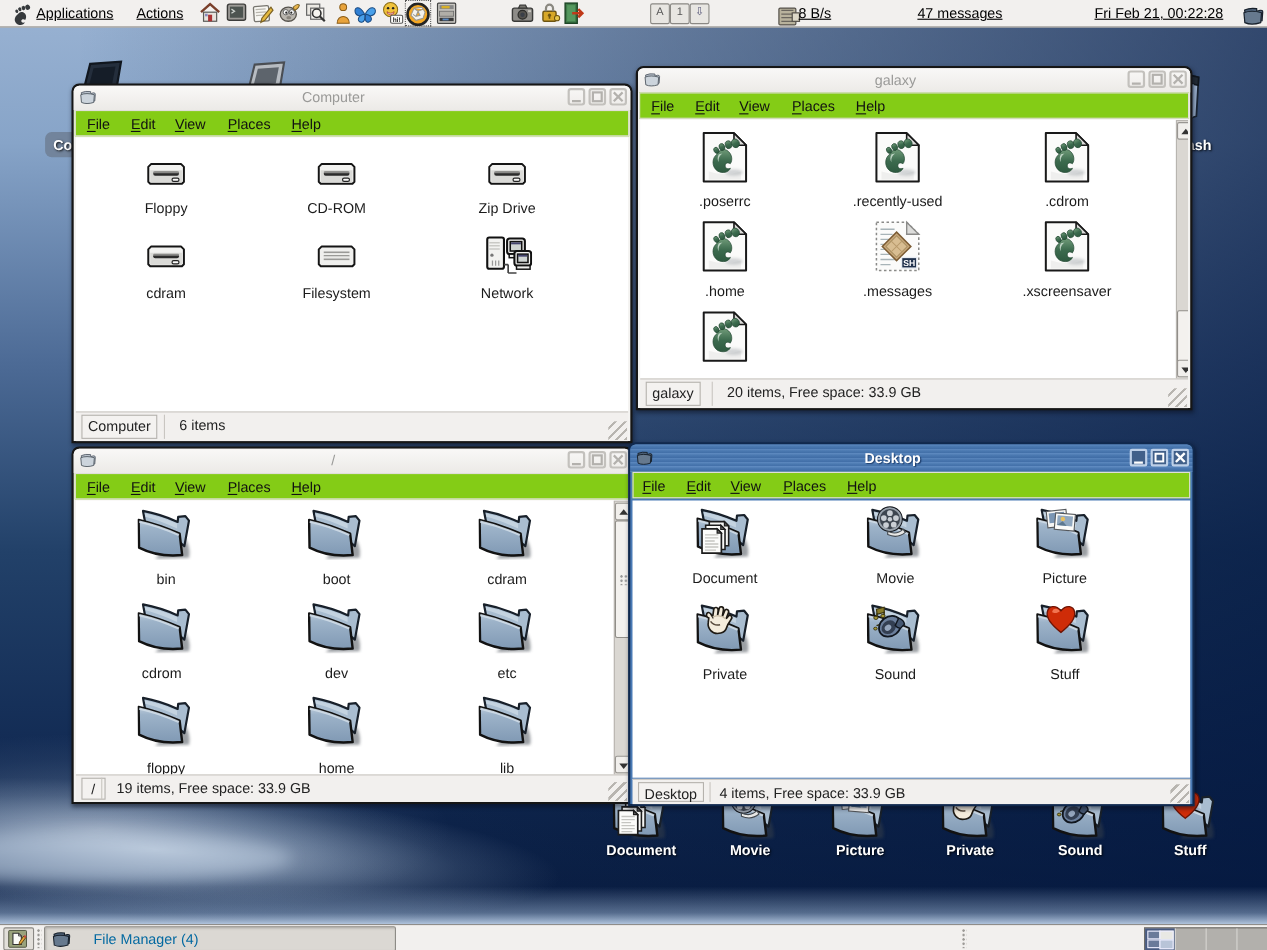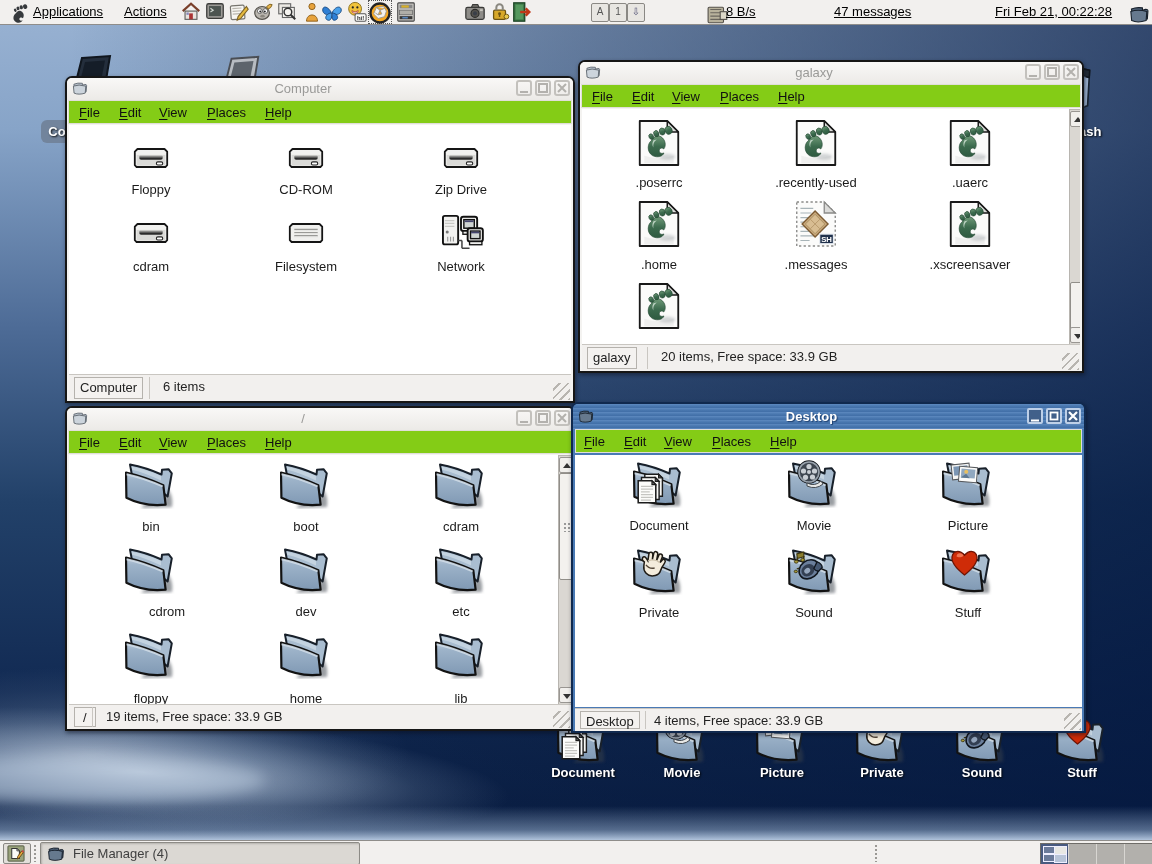--- a/index.html
+++ b/index.html
@@ -412,21 +412,21 @@
           <use href="#footdoc"></use>
         </svg>
   <div class="ilabel" style="left:27px;top:66px;width:100px">.poserrc</div>
   <svg class="icn" style="left:212px;top:10px" width="44" height="48">
           <use href="#footdoc"></use>
         </svg>
   <div class="ilabel" style="left:169px;top:66px;width:130px">.recently-used</div>
   <svg class="icn" style="left:366px;top:10px" width="44" height="48">
           <use href="#footdoc"></use>
         </svg>
-  <div class="ilabel" style="left:338px;top:66px;width:100px">.uaerc</div>
+  <div class="ilabel" style="left:338px;top:66px;width:100px">.cdrom</div>
   <svg class="icn" style="left:55px;top:91px" width="44" height="48">
           <use href="#footdoc"></use>
         </svg>
   <div class="ilabel" style="left:27px;top:148px;width:100px">.home</div>
   <svg class="icn" style="left:212px;top:91px" width="44" height="48">
           <use href="#scriptdoc"></use>
         </svg>
   <div class="ilabel" style="left:184px;top:148px;width:100px">.messages</div>
   <svg class="icn" style="left:366px;top:91px" width="44" height="48">
           <use href="#footdoc"></use>
@@ -493,21 +493,21 @@
           <use href="#folder48"></use>
         </svg>
   <div class="ilabel" style="left:197px;top:64px;width:80px">boot</div>
   <svg class="icn" style="left:366px;top:6px" width="52" height="48">
           <use href="#folder48"></use>
         </svg>
   <div class="ilabel" style="left:352px;top:64px;width:80px">cdram</div>
   <svg class="icn" style="left:56px;top:91px" width="52" height="48">
           <use href="#folder48"></use>
         </svg>
-  <div class="ilabel" style="left:58px;top:149px;width:80px">cdrom</div>
+  <div class="ilabel" style="left:38px;top:149px;width:80px">cdrom</div>
   <svg class="icn" style="left:211px;top:91px" width="52" height="48">
           <use href="#folder48"></use>
         </svg>
   <div class="ilabel" style="left:197px;top:149px;width:80px">dev</div>
   <svg class="icn" style="left:366px;top:91px" width="52" height="48">
           <use href="#folder48"></use>
         </svg>
   <div class="ilabel" style="left:352px;top:149px;width:80px">etc</div>
   <svg class="icn" style="left:56px;top:176px" width="52" height="48">
           <use href="#folder48"></use>
@@ -739,21 +739,21 @@
           <path d="M11 4 L14 7 L11 7 Z" fill="#bbb" stroke="#333" stroke-width=".8"></path>
           <path d="M16.5 7 L12 13.5 L11.5 16.5 L14 15 L18.5 9 Z" fill="#e8a83c" stroke="#5c4010" stroke-width="1"></path>
           <path d="M16.5 7 L18.5 9 L19.5 7.5 L17.5 5.8 Z" fill="#c44"></path>
         </svg>
  </div>
  <div style="position:absolute;left:33px;top:3px;width:5px;height:18px;background:radial-gradient(#9a9894 1px,transparent 1.2px);background-size:4px 4px;"></div>
  <div style="position:absolute;left:40px;top:1px;width:318px;height:21px;background:#dbd8d3;border:1px solid #8d8b86;border-radius:2px;box-shadow:inset 1px 1px 2px rgba(0,0,0,.18);">
   <svg style="position:absolute;left:6px;top:2px" width="19px" height="17">
           <use href="#minifoldb"></use>
         </svg>
-  <div style="position:absolute;left:32px;top:3px;font-size:13px;color:#404040;">File Manager (4)</div>
+  <div style="position:absolute;left:44px;top:3px;font-size:13px;color:#0369a1;">File Manager (4)</div>
  </div>
  <div style="position:absolute;left:874px;top:3px;width:5px;height:18px;background:radial-gradient(#9a9894 1px,transparent 1.2px);background-size:4px 4px;"></div>
  <div style="position:absolute;left:1040px;top:2px;width:112px;height:20px;border:1px solid #6e6c68;background:#b2b0ac;">
   <div style="position:absolute;left:0;top:0;width:27px;height:20px;background:#485a80;">
    <div style="position:absolute;left:2px;top:2px;width:10px;height:6px;border:1px solid #eef;background:#6a7a9a;"></div>
    <div style="position:absolute;left:13px;top:2px;width:11px;height:7px;border:1px solid #eef;background:#e8e8e4;"></div>
    <div style="position:absolute;left:2px;top:10px;width:10px;height:6px;border:1px solid #eef;background:#6a7a9a;"></div>
    <div style="position:absolute;left:13px;top:10px;width:11px;height:7px;border:1px solid #eef;background:#b8c4d8;"></div>
   </div>
   <div style="position:absolute;left:27px;top:0;width:1px;height:20px;background:#d8d6d2;"></div>

